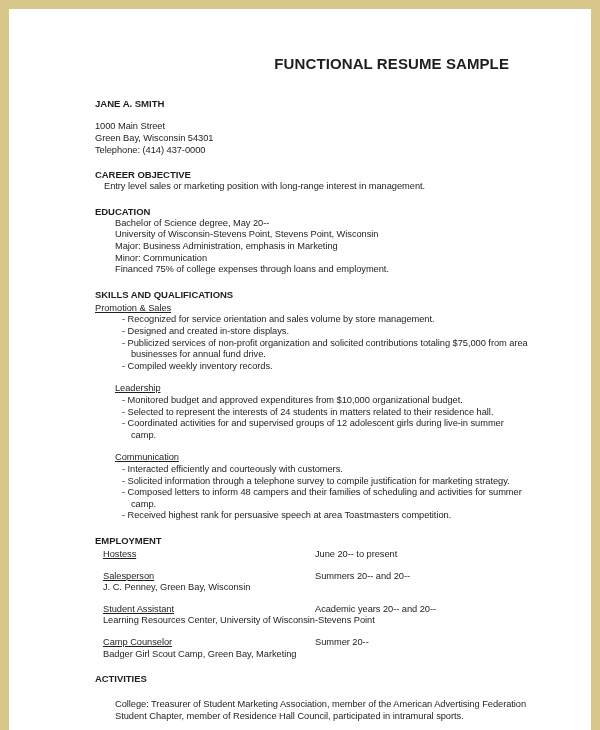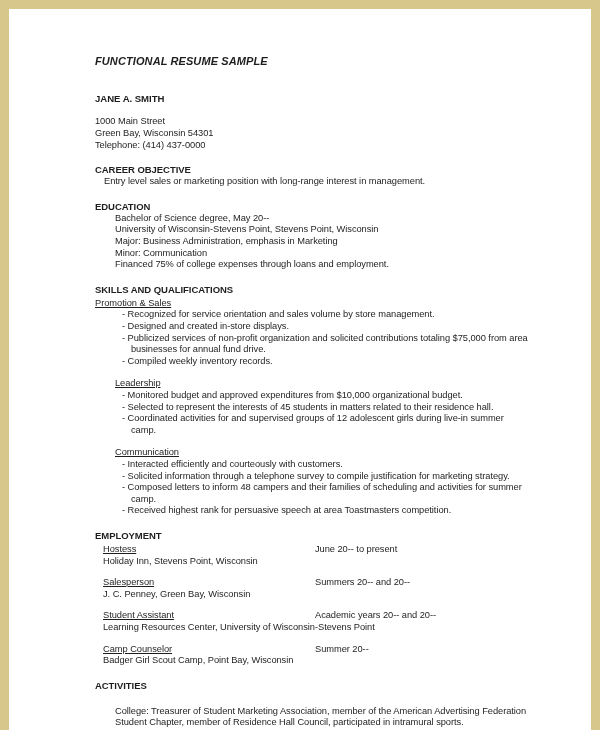--- a/index.html
+++ b/index.html
@@ -18,26 +18,25 @@
     box-sizing: border-box;
     background: #ffffff;
     min-height: 712px;
     padding: 46px 62px 40px 86px;
     color: #1e1e1e;
     font-size: 9.3px;
     line-height: 1.25;
     letter-spacing: -0.05px;
   }
   .doc-title {
-    font-size: 11px;
+    font-size: 15px;
     font-weight: bold;
-    text-align: left;
+    text-align: right;
     margin: 0 20px 24px 0;
     letter-spacing: 0.1px;
-    font-style: italic;
   }
   .name { font-weight: bold; font-size: 9.6px; margin: 0 0 11px 0; }
   .address div { line-height: 1.28; }
   .section { margin-top: 13px; }
   .h { font-weight: bold; font-size: 9.5px; }
   .ind { margin-left: 20px; }
   .ind-sm { margin-left: 9px; }
   .u { text-decoration: underline; }
   .bullet { margin-left: 27px; padding-left: 9px; text-indent: -9px; }
   .groups .group { margin-top: 2px; }
@@ -86,60 +85,59 @@
           <div><span class="u">Promotion &amp; Sales</span></div>
           <div class="bullet">- Recognized for service orientation and sales volume by store management.</div>
           <div class="bullet">- Designed and created in-store displays.</div>
           <div class="bullet">- Publicized services of non-profit organization and solicited contributions totaling $75,000 from area businesses for annual fund drive.</div>
           <div class="bullet">- Compiled weekly inventory records.</div>
         </div>
 
         <div class="group ind">
           <div><span class="u">Leadership</span></div>
           <div class="bullet" style="margin-left:7px;">- Monitored budget and approved expenditures from $10,000 organizational budget.</div>
-          <div class="bullet" style="margin-left:7px;">- Selected to represent the interests of 45 students in matters related to their residence hall.</div>
+          <div class="bullet" style="margin-left:7px;">- Selected to represent the interests of 24 students in matters related to their residence hall.</div>
           <div class="bullet" style="margin-left:7px;">- Coordinated activities for and supervised groups of 12 adolescent girls during live-in summer camp.</div>
         </div>
 
         <div class="group ind">
           <div><span class="u">Communication</span></div>
           <div class="bullet" style="margin-left:7px;">- Interacted efficiently and courteously with customers.</div>
           <div class="bullet" style="margin-left:7px;">- Solicited information through a telephone survey to compile justification for marketing strategy.</div>
           <div class="bullet" style="margin-left:7px;">- Composed letters to inform 48 campers and their families of scheduling and activities for summer camp.</div>
           <div class="bullet" style="margin-left:7px;">- Received highest rank for persuasive speech at area Toastmasters competition.</div>
         </div>
 
       </div>
     </div>
 
     <div class="section">
       <div class="h">EMPLOYMENT</div>
       <div class="jobs">
 
         <div class="job">
           <div><span class="u">Hostess</span></div>
-          <div>Holiday Inn, Stevens Point, Wisconsin</div>
           <div class="date">June 20-- to present</div>
         </div>
 
         <div class="job">
           <div><span class="u">Salesperson</span></div>
           <div>J. C. Penney, Green Bay, Wisconsin</div>
           <div class="date">Summers 20-- and 20--</div>
         </div>
 
         <div class="job">
           <div><span class="u">Student Assistant</span></div>
           <div>Learning Resources Center, University of Wisconsin-Stevens Point</div>
           <div class="date">Academic years 20-- and 20--</div>
         </div>
 
         <div class="job">
           <div><span class="u">Camp Counselor</span></div>
-          <div>Badger Girl Scout Camp, Point Bay, Wisconsin</div>
+          <div>Badger Girl Scout Camp, Green Bay, Marketing</div>
           <div class="date">Summer 20--</div>
         </div>
 
       </div>
     </div>
 
     <div class="section">
       <div class="h">ACTIVITIES</div>
       <div class="para">College:  Treasurer of Student Marketing Association, member of the American Advertising Federation Student Chapter, member of Residence Hall Council, participated in intramural sports.</div>
       <div class="para">Community:  United Way volunteer, Toastmasters.</div>

